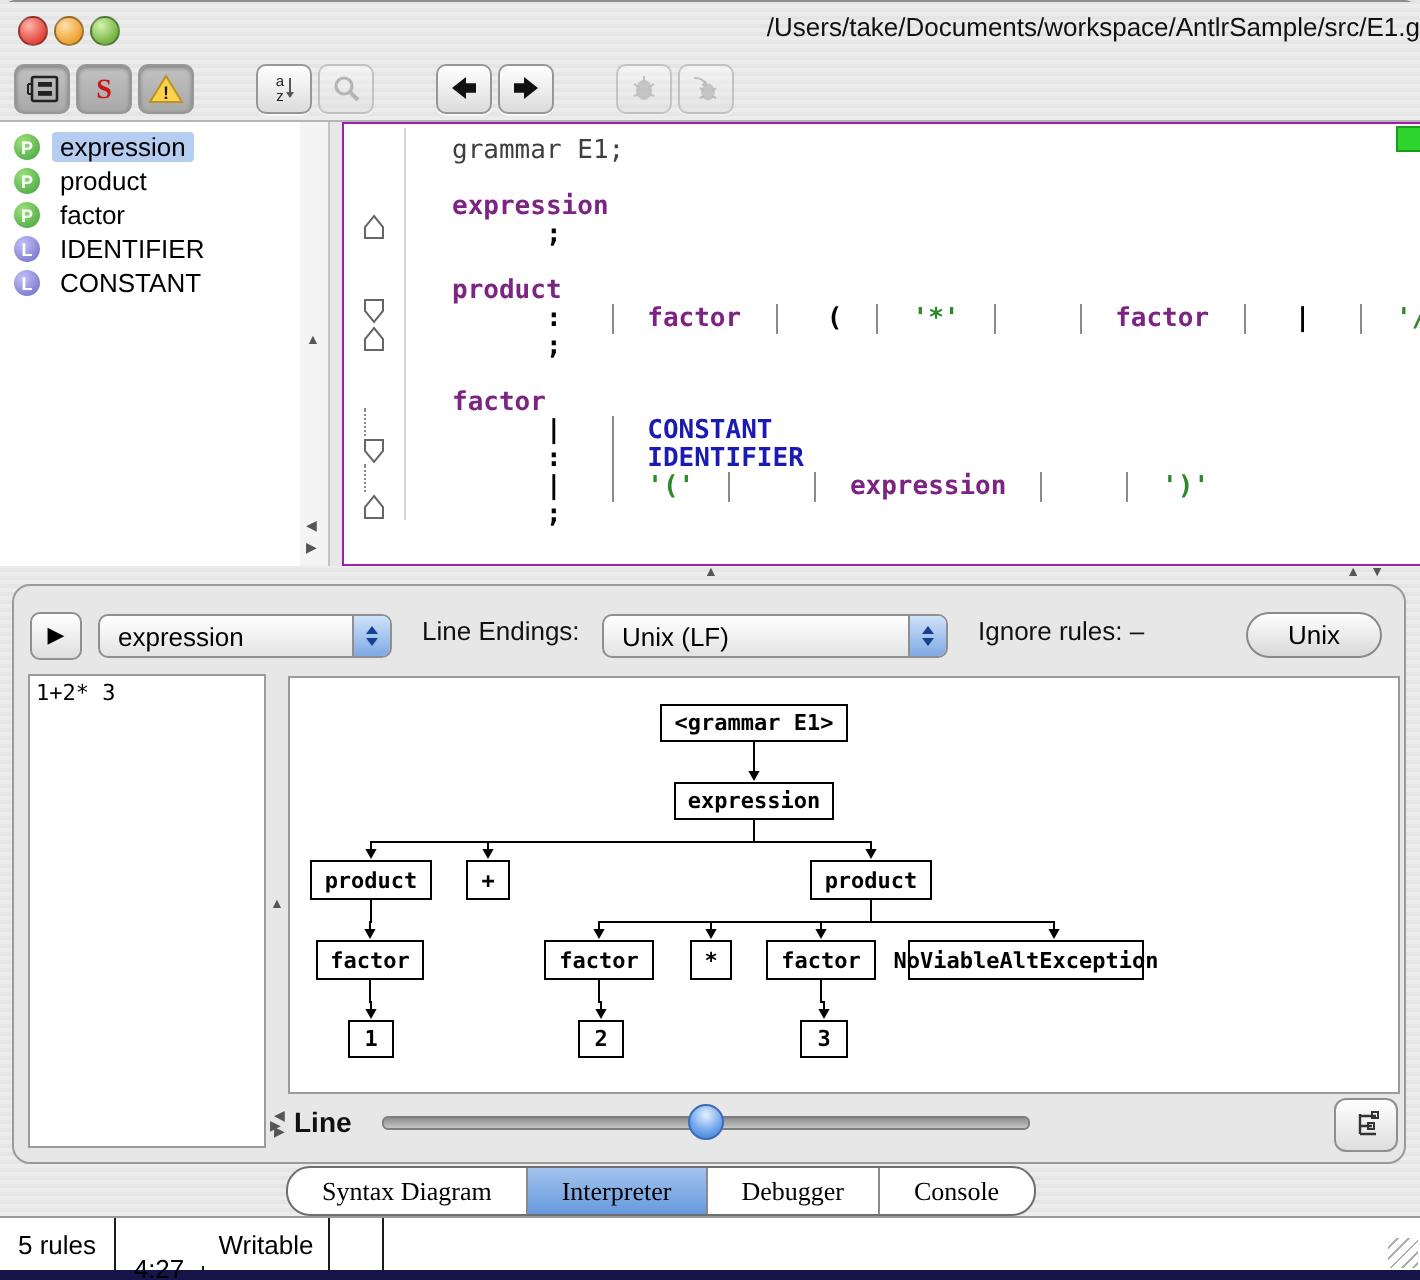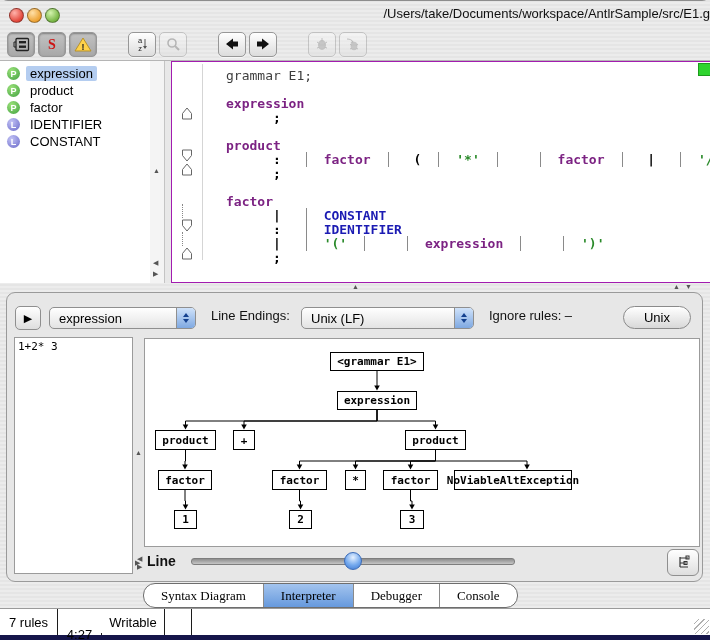--- a/index.html
+++ b/index.html
@@ -368,20 +368,20 @@
   <div class="tabsrow">
     <div class="tabs">
         <div class="seg">Syntax Diagram</div>
         <div class="seg selected">Interpreter</div>
         <div class="seg">Debugger</div>
         <div class="seg">Console</div>
       </div>
   </div>
 
   <div class="statusbar">
-    <div class="scell sc0">7 rules</div>
+    <div class="scell sc0">5 rules</div>
       <div class="scell sc1">4:27</div>
       <div class="scell sc2">Writable</div>
       <div class="scell sc3"></div>
       <div class="grip"></div>
   </div>
 
 </div>
 
 </body></html>

